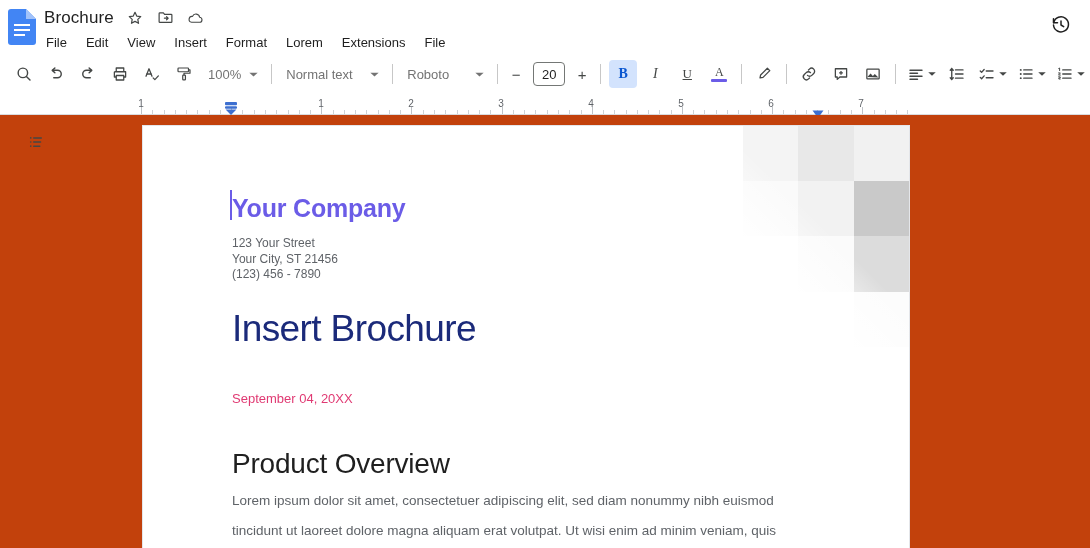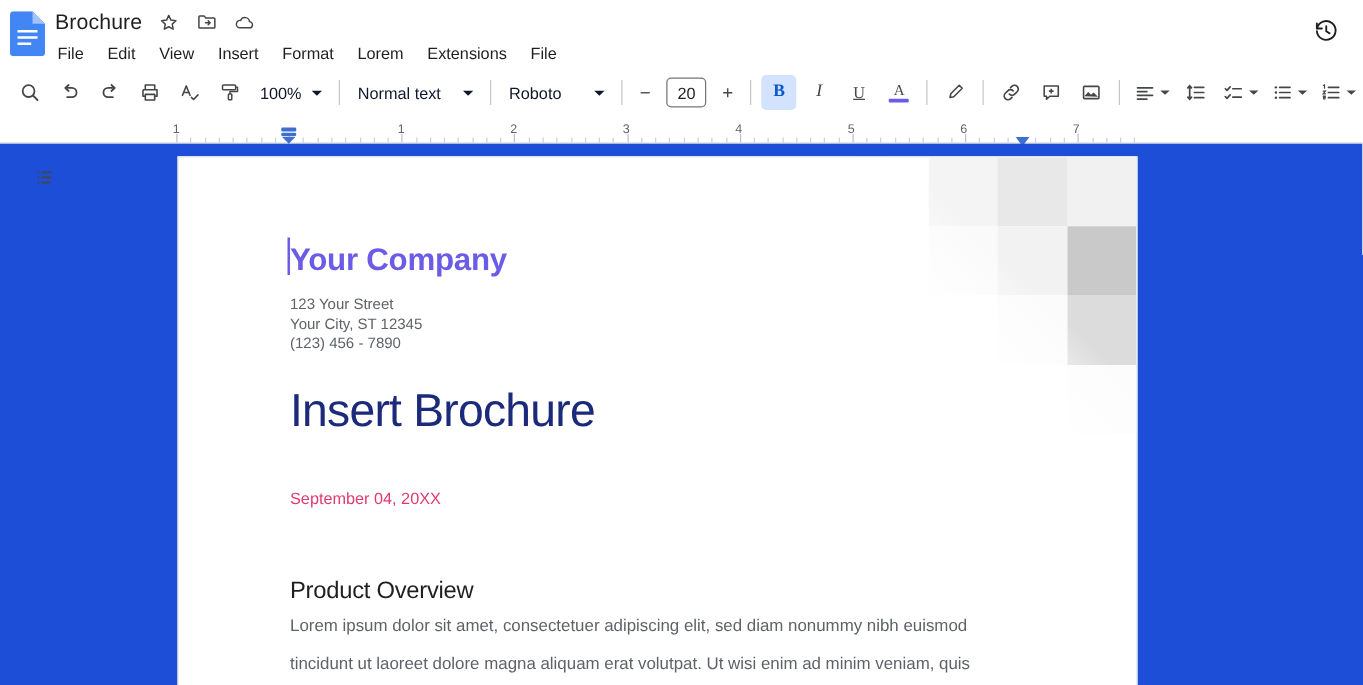--- a/index.html
+++ b/index.html
@@ -100,21 +100,21 @@
     background: #c7c7c7;
     margin: 0 6px;
     flex: 0 0 auto;
   }
   .combo {
     height: 28px;
     display: inline-flex; align-items: center;
     border-radius: 4px;
     padding: 0 4px 0 8px;
     cursor: pointer;
-    color: #0f172a;
+    color: #737373;
     font-size: 13px;
     flex: 0 0 auto;
     gap: 4px;
   }
   .combo .caret {
     width: 16px; height: 16px;
     display: inline-flex; align-items: center; justify-content: center;
   }
   .combo-zoom { min-width: 56px; }
   .combo-style { width: 108px; }
@@ -204,21 +204,21 @@
     bottom: 1px;
     width: 12px; height: 9px;
     transform: translateX(-6px);
     cursor: ew-resize;
   }
 
   
   .workspace {
     position: relative;
     height: 433px;
-    background: #1d4ed8;
+    background: #c2410c;
     overflow: hidden;
   }
   .outline-rail {
     position: absolute;
     left: 0; top: 0; bottom: 0;
     width: 142px;
   }
   .outline-btn {
     position: absolute;
     left: 24px; top: 15px;
@@ -284,22 +284,22 @@
     white-space: nowrap;
   }
   .date {
     position: absolute;
     left: 0; top: 265px;
     font-size: 13px;
     color: #e03a73;
   }
   .h2 {
     position: absolute;
-    left: 0; top: 336px;
-    font-size: 19px;
+    left: 0; top: 322px;
+    font-size: 28px;
     color: #1f1f1f;
     letter-spacing: -.2px;
   }
   .body {
     position: absolute;
     left: 0; top: 360px;
     width: 572px;
     font-size: 13.5px;
     color: #5f6368;
     line-height: 30px;
@@ -682,21 +682,21 @@
         <i style="left: 0px; top: 0px; width: 221px; height: 221px; background: linear-gradient(225deg, rgba(255, 255, 255, 0) 42%, rgba(255, 255, 255, 0.92) 62%, rgb(255, 255, 255) 74%);"></i>
       </div>
 
     <div class="content">
       <div class="caret-bar"></div>
 
       <div class="company">Your Company</div>
 
       <div class="addr">
         <div>123 Your Street</div>
-        <div>Your City, ST 12345</div>
+        <div>Your City, ST 21456</div>
         <div>(123) 456 - 7890</div>
       </div>
 
       <div class="bigtitle">Insert Brochure</div>
 
       <div class="date">September 04, 20XX</div>
 
       <div class="h2">Product Overview</div>
 
       <div class="body">

